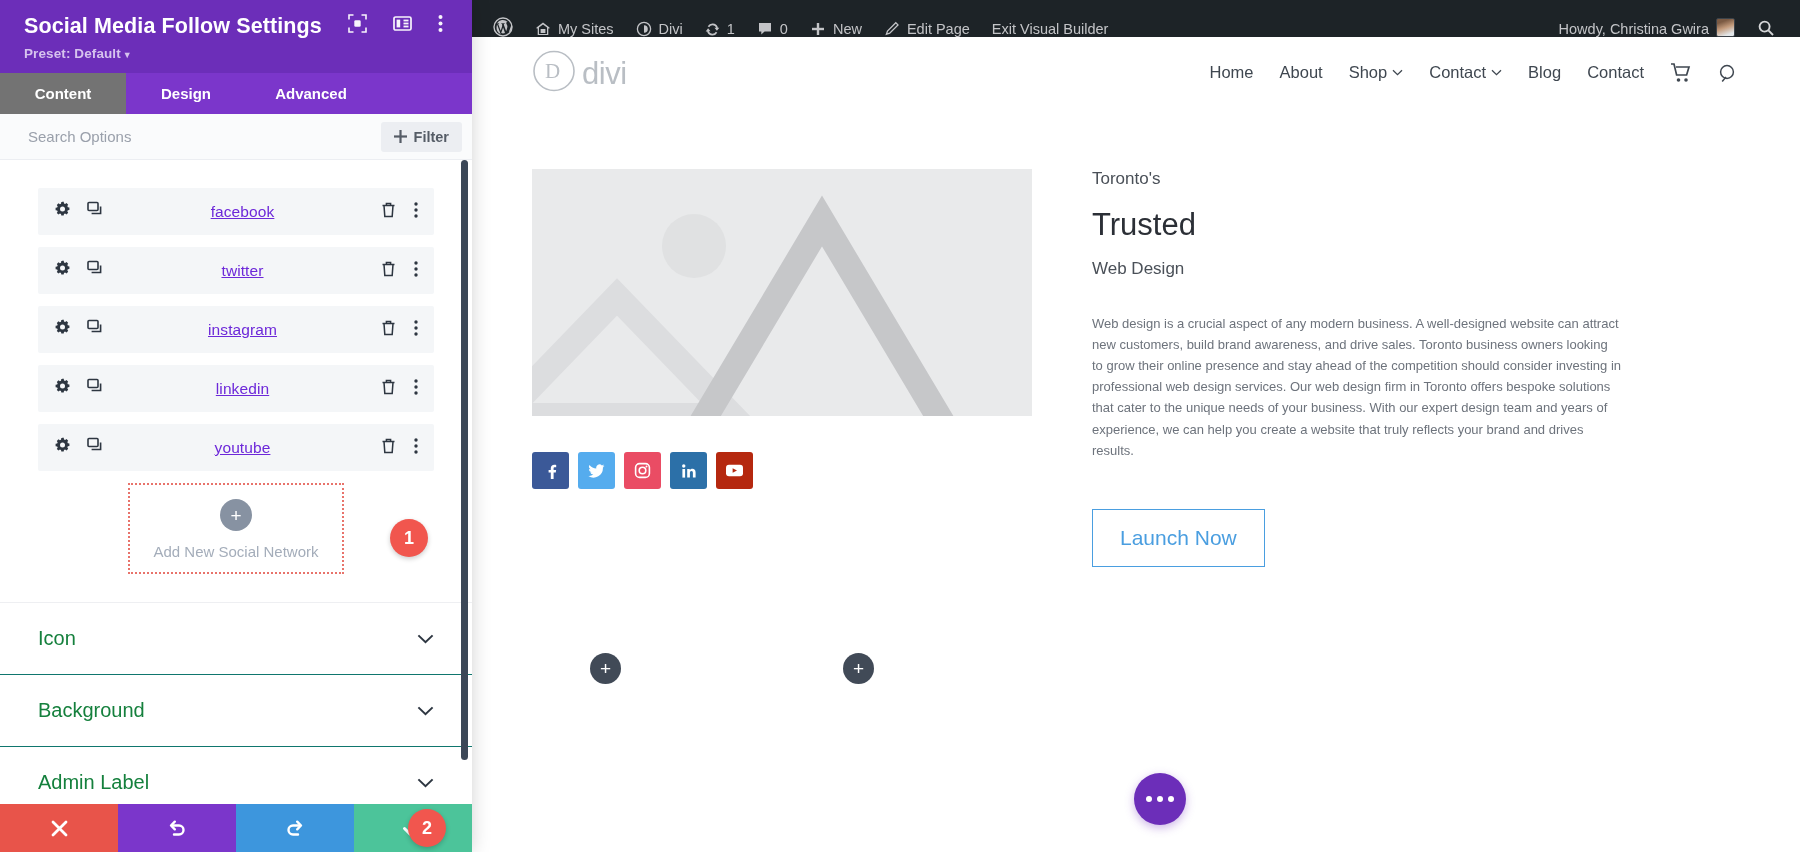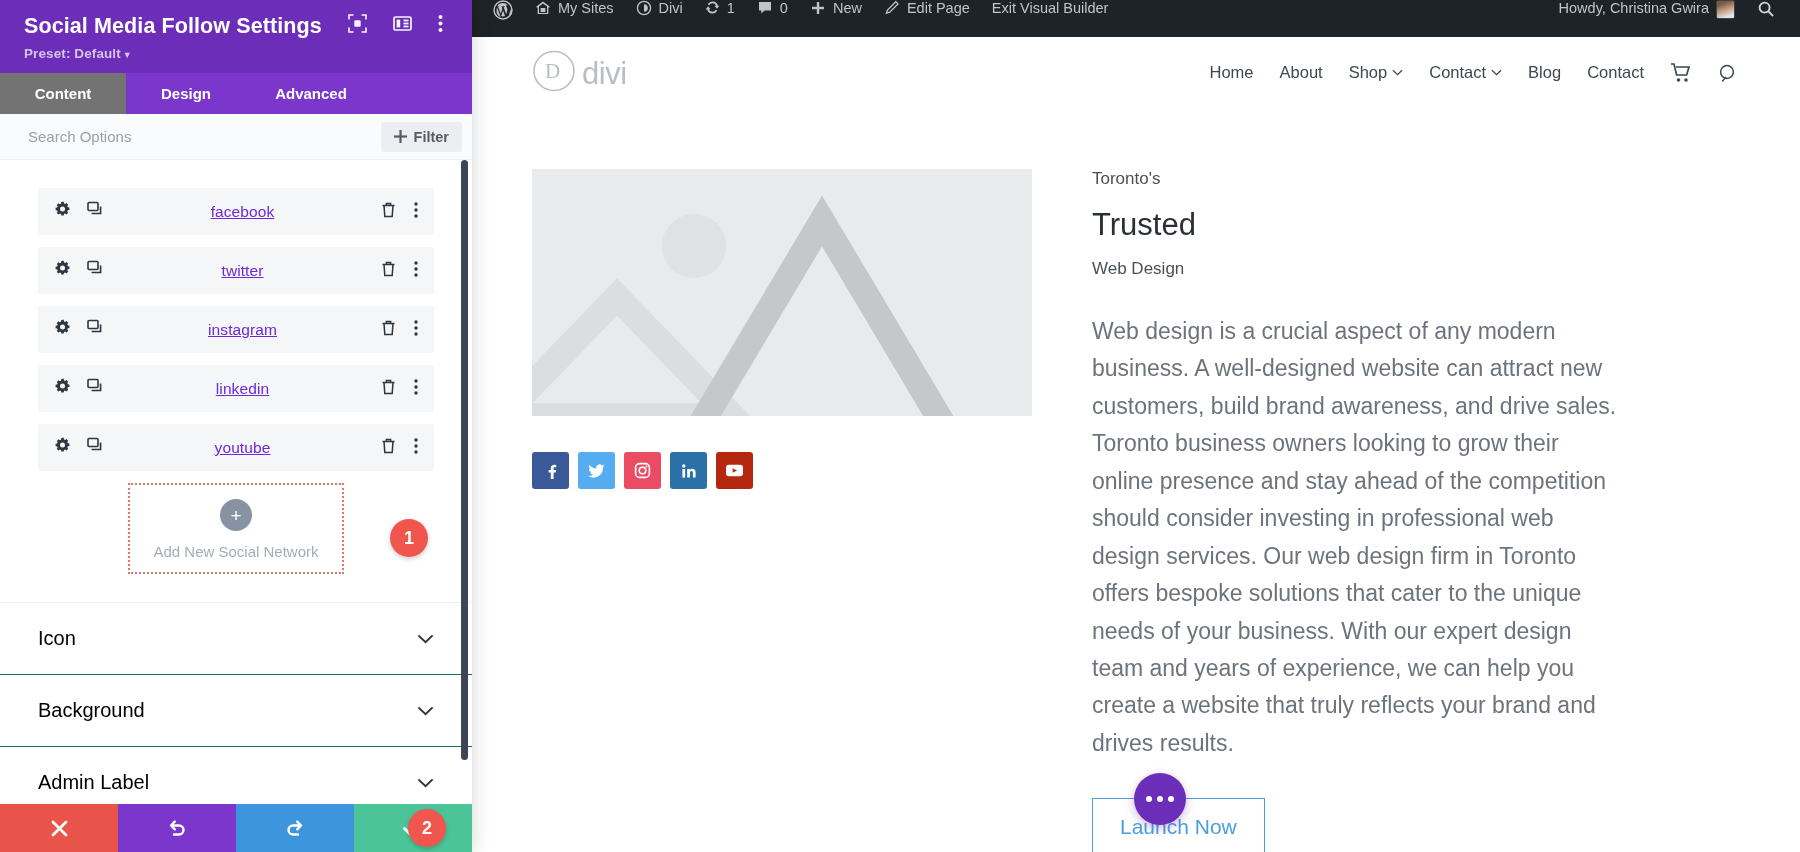--- a/index.html
+++ b/index.html
@@ -122,21 +122,21 @@
     box-shadow: 0 2px 5px rgba(0,0,0,.2);
   }
   #badge-1 { position: absolute; left: 352px; top: 36px; }
 
   .toggle-section {
     height: 72px; border-top: 1px solid #0f766e;
     display: flex; align-items: center; justify-content: space-between;
     padding: 0 38px; cursor: pointer;
   }
   .toggle-section:first-of-type { border-top: 1px solid #eeeff2; }
-  .toggle-label { font-size: 20px; color: #000000; }
+  .toggle-label { font-size: 20px; color: #15803d; }
   .sections-wrap { margin-top: 28px; }
 
   .panel-scrollbar {
     position: absolute; right: 4px; top: 0;
     width: 7px; height: 652px; background: transparent;
   }
   .panel-scrollbar-thumb {
     width: 7px; height: 600px; border-radius: 4px;
     background: #3b4757;
   }
@@ -158,21 +158,21 @@
   #site {
     position: absolute; left: 472px; top: 0;
     width: 1328px; height: 852px; background: #fff; overflow: hidden;
   }
   .wp-adminbar {
     height: 37px; background: #1d2327; color: #c3c4c7;
     display: flex; align-items: center; font-size: 14.5px;
     padding-left: 10px; padding-right: 14px;
   }
   .ab-item {
-    display: flex; align-items: flex-start; gap: 7px;
+    display: flex; align-items: flex-end; gap: 7px;
     padding: 0 11px; height: 37px; cursor: pointer; white-space: nowrap;
   }
   .ab-spacer { flex: 1; }
   .ab-avatar {
     width: 19px; height: 19px; border-radius: 2px;
     background: linear-gradient(160deg,#7b5a43 20%,#c39b7c 50%,#e3e7ea 85%);
     border: 1px solid #3c434a; display: block;
   }
 
   .site-header {
@@ -203,22 +203,22 @@
     cursor: pointer;
   }
 
   .eyebrow { font-size: 17px; color: #4a5058; margin-bottom: 18px; }
   .headline {
     font-size: 31px; color: #2b2f36; font-weight: 400;
     line-height: 1.15; margin-bottom: 16px;
   }
   .subhead { font-size: 17px; color: #4a5058; margin-bottom: 34px; }
   .body-copy {
-    font-size: 23px; line-height: 1.63; color: #6d737c;
-    margin-bottom: 36px;
+    font-size: 13px; line-height: 1.63; color: #6d737c;
+    margin-bottom: 48px;
   }
   .launch-btn {
     display: inline-block; border: 1.6px solid #4a9ee0;
     color: #4a9ee0; font-size: 21px;
     padding: 16px 27px; cursor: pointer; background: transparent;
     font-family: "Liberation Sans", sans-serif;
   }
 
   .add-row { display: flex; margin-top: 86px; padding-left: 118px; gap: 222px; }
   .circle-add {

